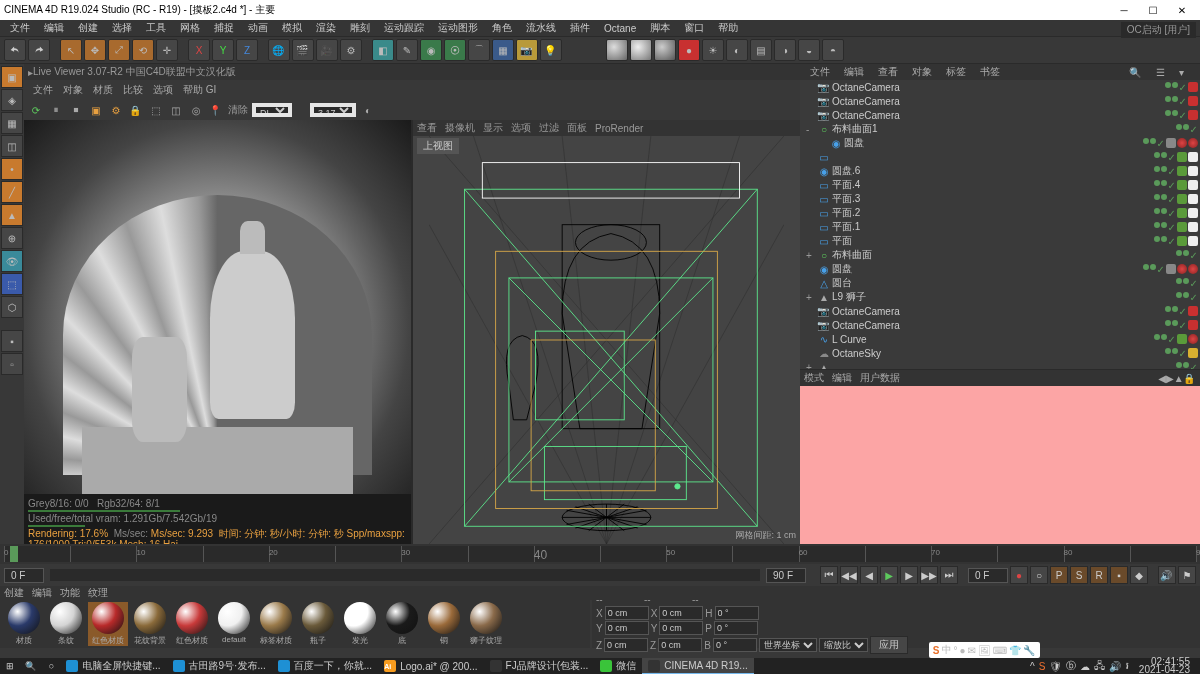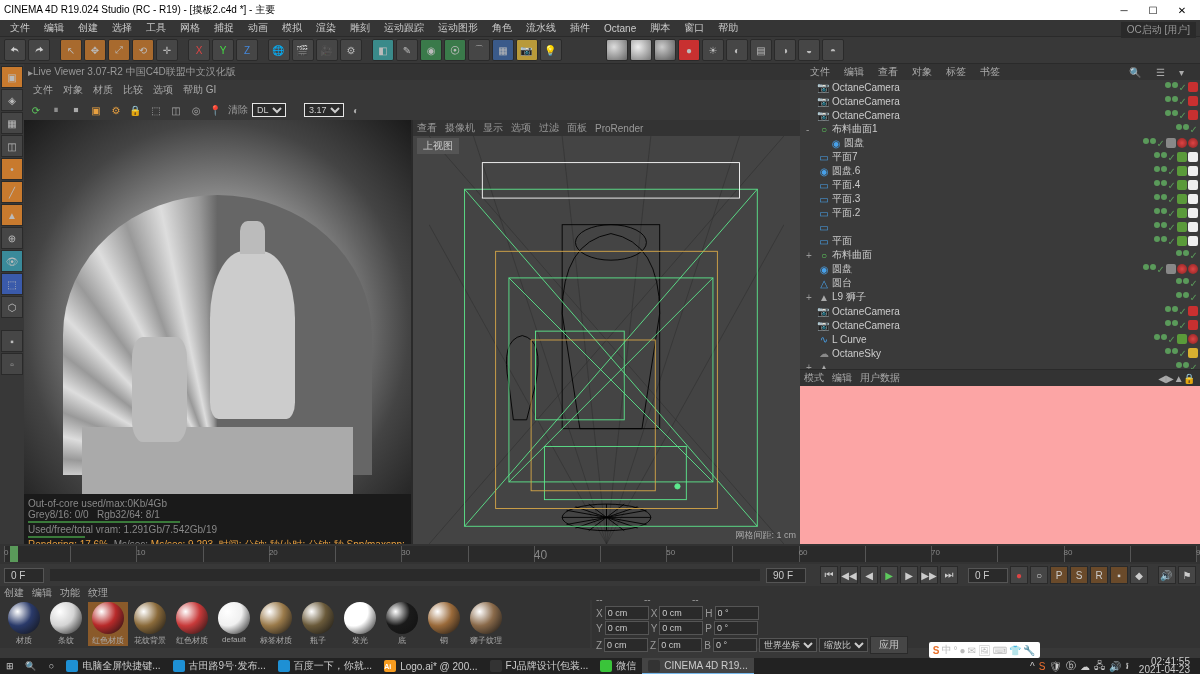--- a/index.html
+++ b/index.html
@@ -25,21 +25,21 @@
 .lefttools .lt.orange{background:#c87a2e}
 .lefttools .lt.cyan{background:#3a8a9a}
 .lefttools .lt.blue{background:#3a5aaa}
 .center{flex:1;display:flex;flex-direction:column}
 .liveheader{height:16px;background:#333;padding:0 4px;display:flex;align-items:center;color:#999}
 .livetoolbar{height:20px;background:#383838;display:flex;align-items:center;padding:0 4px;gap:4px}
 .livetoolbar .ic{width:16px;height:16px;display:flex;align-items:center;justify-content:center;cursor:pointer;color:#aaa}
 .livetoolbar .ic.green{color:#5dc95d}
 .livetoolbar .ic.orange{color:#e8a040}
 .livetoolbar .lock{color:#f0c040}
-.livetoolbar select{background:#2a2a2a;color:#ccc;border:1px solid #e5e5e5;height:14px;font-size:9px}
+.livetoolbar select{background:#2a2a2a;color:#ccc;border:4px solid #e5e5e5;height:14px;font-size:9px}
 .livestatus{height:14px;background:#1a1a1a;color:#e8a040;padding:0 4px;font-size:9px;overflow:hidden;white-space:nowrap}
 .viewsplit{flex:1;display:flex;gap:2px;background:#2a2a2a}
 .renderview{flex:1;background:#1a1a1a;position:relative;overflow:hidden}
 .renderimg{width:100%;height:calc(100% - 50px);background:radial-gradient(ellipse at 50% 55%, #ddd 0%, #bbb 25%, #888 45%, #444 70%, #1a1a1a 100%);position:relative}
 .fan{position:absolute;left:10%;top:20%;width:80%;height:75%;background:conic-gradient(from 180deg at 50% 100%, #999 0deg, #ddd 8deg, #999 16deg, #ddd 24deg, #999 32deg, #ddd 40deg, #999 48deg, #ddd 56deg, #999 64deg, #ddd 72deg, #999 80deg, #ddd 88deg, #999 96deg, #ddd 104deg, #999 112deg, #ddd 120deg, #999 128deg, #ddd 136deg, #999 144deg, #ddd 152deg, #999 160deg, #ddd 168deg, #999 176deg, #666 180deg, #666 360deg);border-radius:50% 50% 0 0}
 .bottle{position:absolute;left:48%;top:35%;width:22%;height:45%;background:#ccc;border-radius:40% 40% 10% 10%}
 .bottle::before{content:"";position:absolute;left:35%;top:-18%;width:30%;height:20%;background:#bbb;border-radius:30% 30% 0 0}
 .lion{position:absolute;left:28%;top:58%;width:14%;height:28%;background:#bbb;border-radius:20%}
 .platform{position:absolute;left:15%;bottom:0;width:70%;height:18%;background:#aaa}
 .renderstats{position:absolute;bottom:0;left:0;right:0;height:48px;background:#1a1a1a;padding:2px 4px;font-size:9px;line-height:11px}
@@ -225,21 +225,20 @@
 
     <div class="viewsplit">
       <div class="renderview">
         <div class="renderimg">
           <div class="fan"></div>
           <div class="platform"></div>
           <div class="bottle"></div>
           <div class="lion"></div>
         </div>
         <div class="renderstats">
-          <div class="line1"><span>Out-of-core used/max:0Kb/4Gb</span></div>
           <div><span class="line1">Grey8/16: 0/0</span>&nbsp;&nbsp;&nbsp;<span class="line1">Rgb32/64: 8/1</span></div>
           <div class="bar"></div>
           <div class="line1"><span>Used/free/total vram: 1.291Gb/7.542Gb/19</span></div>
           <div class="bar" style="width:15%"></div>
           <div><span class="hl">Rendering: 17.6%</span>&nbsp;&nbsp;<span style="color:#888">Ms/sec:</span> <span class="hl">Ms/sec: 9.293</span>&nbsp;&nbsp;<span class="hl">时间: 分钟: 秒/小时: 分钟: 秒  Spp/maxspp: 176/1000   Tri:0/553k    Mesh: 16   Hai</span></div>
         </div>
       </div>
 
       <div class="wireview">
         <div class="wireheader" id="wiremenu">
@@ -384,21 +383,20 @@
             <span style="color:#5a9a5a">✓</span>
             <span class="tag" style="background: rgb(136, 136, 136);"></span>
             <span class="tag" style="background: radial-gradient(circle, rgb(221, 68, 68), rgb(136, 34, 34)); border-radius: 50%;"></span>
             <span class="tag" style="background: radial-gradient(circle, rgb(221, 68, 68), rgb(136, 34, 34)); border-radius: 50%;"></span>
           </span>
         </div>
         <div class="objrow">
           <span class="indent" style="width:2px"></span>
           <span class="expand"></span>
           <span class="oicon" style="color:#48a0e8">▭</span>
-          <span class="oname">平面7</span>
           <span class="tags">
             <span class="dot" style="background:#5a9a5a"></span>
             <span class="dot" style="background:#5a9a5a"></span>
             <span style="color:#5a9a5a">✓</span>
             <span class="tag" style="background: rgb(90, 154, 58);"></span>
             <span class="tag" style="background: rgb(238, 238, 238);"></span>
           </span>
         </div>
         <div class="objrow">
           <span class="indent" style="width:2px"></span>
@@ -449,20 +447,21 @@
             <span class="dot" style="background:#5a9a5a"></span>
             <span style="color:#5a9a5a">✓</span>
             <span class="tag" style="background: rgb(90, 154, 58);"></span>
             <span class="tag" style="background: rgb(238, 238, 238);"></span>
           </span>
         </div>
         <div class="objrow">
           <span class="indent" style="width:2px"></span>
           <span class="expand"></span>
           <span class="oicon" style="color:#48a0e8">▭</span>
+          <span class="oname">平面.1</span>
           <span class="tags">
             <span class="dot" style="background:#5a9a5a"></span>
             <span class="dot" style="background:#5a9a5a"></span>
             <span style="color:#5a9a5a">✓</span>
             <span class="tag" style="background: rgb(90, 154, 58);"></span>
             <span class="tag" style="background: rgb(238, 238, 238);"></span>
           </span>
         </div>
         <div class="objrow">
           <span class="indent" style="width:2px"></span>

